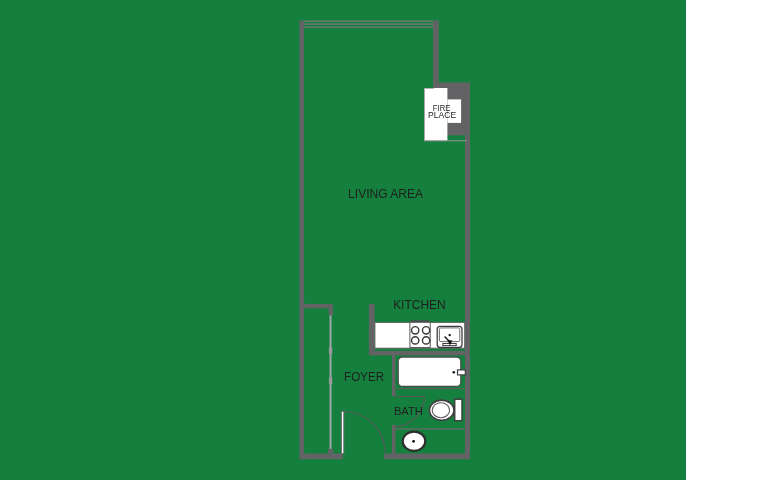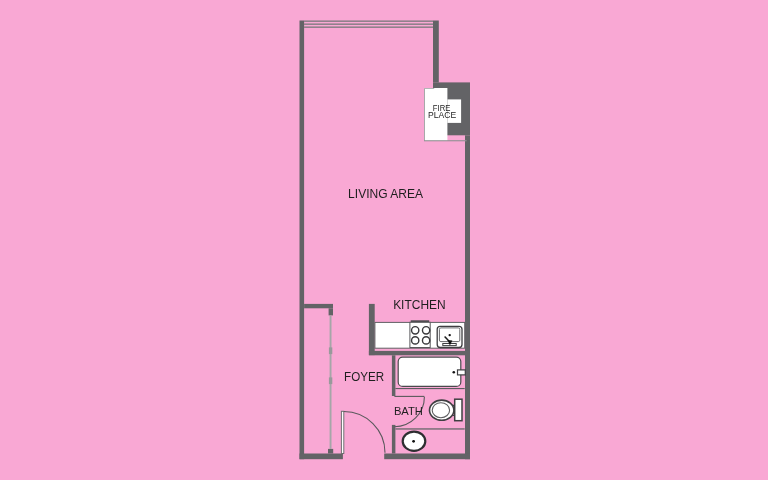--- a/index.html
+++ b/index.html
@@ -1,16 +1,16 @@
 <!DOCTYPE html>
 <html><head>
 <meta charset="utf-8">
 <style>
   html,body{margin:0;padding:0;background:#ffffff;}
-  #page{position:relative;width:768px;height:480px;background:#f9a8d4;overflow:hidden;}
+  #page{position:relative;width:686px;height:480px;background:#15803d;overflow:hidden;}
   svg{position:absolute;left:0;top:0;}
   text{font-family:"Liberation Sans",sans-serif;fill:#1f1f1f;}
 </style>
 </head>
 <body>
 <div id="page">
 <svg width="768" height="480" viewBox="0 0 768 480">
 
   <rect x="304.1" y="20.5" width="128.9" height="1.3" fill="#78787a"></rect>
   <rect x="304.1" y="23.5" width="128.9" height="1.3" fill="#78787a"></rect>

